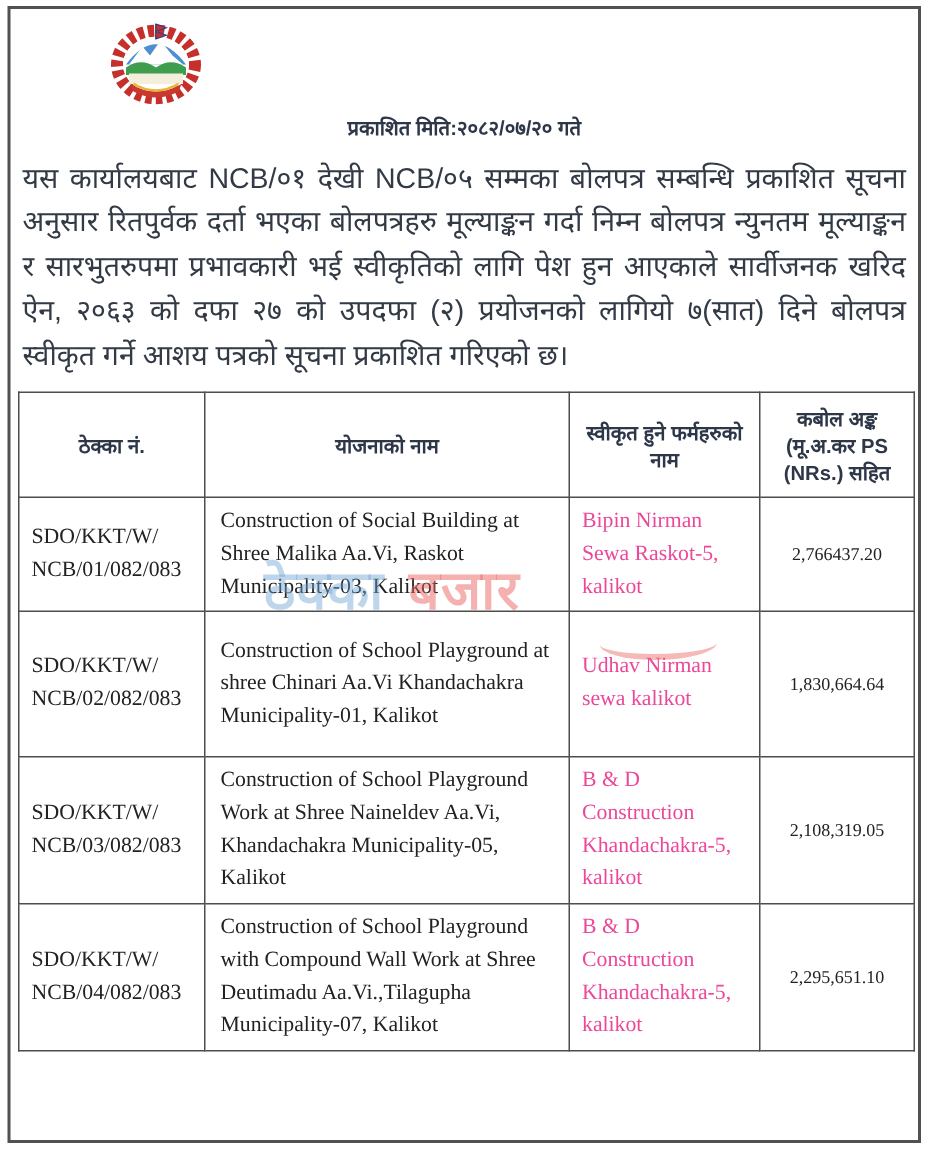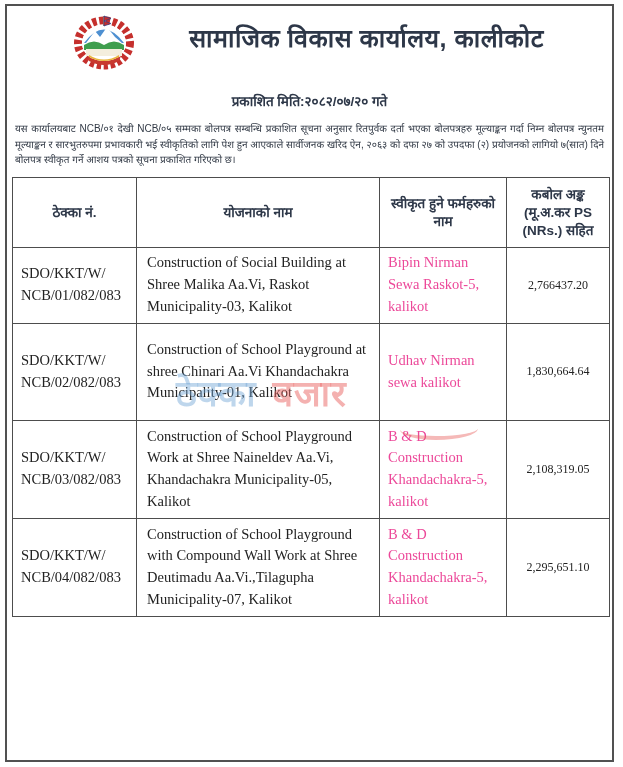--- a/index.html
+++ b/index.html
@@ -12,25 +12,25 @@
     border:2px solid #515151; background:#fff;
   }
   
   .header { position:relative; height:70px; }
   .emblem { position:absolute; left:66px; top:8px; width:62px; height:56px; }
   .org-title {
     text-align:center; padding:14px 24px 0 138px;
     font-size:25px; font-weight:bold; color:#2d3748; letter-spacing:0.5px;
   }
   .pub-date {
-    text-align:center; font-size:13.5px; font-weight:bold; color:#2d3748; margin-top:16px;
+    text-align:center; font-size:13.5px; font-weight:bold; color:#2d3748; margin-top:0;
   }
   
   .intro {
-    margin:11px 8px 9px 8px; font-size:10px; line-height:1.55;
+    margin:11px 8px 9px 8px; font-size:19px; line-height:1.55;
     text-align:justify; color:#323a46;
   }
   
   table.notice {
     border-collapse:collapse; table-layout:fixed;
     margin:0 5px; width:calc(100% - 10px);
   }
   table.notice th, table.notice td {
     border:1.5px solid #4d4d4d; vertical-align:middle; overflow:hidden;
   }
@@ -94,21 +94,20 @@
 
       <rect x="13" y="35" width="36" height="7" fill="#f4eedd"></rect>
 
       <path d="M14 42 Q31 52 48 42 L46 47 Q31 55 16 47 Z" fill="#c8392f"></path>
       <path d="M16 41 Q31 50 46 41 L46 43 Q31 51 16 43 Z" fill="#e9b63c"></path>
 
       <line x1="31" y1="2" x2="31" y2="12" stroke="#7a4a21" stroke-width="1.2"></line>
       <path d="M31 2 L38 4.5 L31 7 Z" fill="#c5302d" stroke="#27418f" stroke-width="0.7"></path>
       <path d="M31 7 L38 9.5 L31 12 Z" fill="#c5302d" stroke="#27418f" stroke-width="0.7"></path>
     </svg>
-    <div class="org-title">सामाजिक विकास कार्यालय, कालीकोट</div>
   </div>
 
   <div class="pub-date">प्रकाशित मिति:२०८२/०७/२० गते</div>
 
   <div class="intro">यस कार्यालयबाट NCB/०१ देखी NCB/०५ सम्मका बोलपत्र सम्बन्धि प्रकाशित सूचना अनुसार रितपुर्वक दर्ता भएका बोलपत्रहरु मूल्याङ्कन गर्दा निम्न बोलपत्र न्युनतम मूल्याङ्कन र सारभुतरुपमा प्रभावकारी भई स्वीकृतिको लागि पेश हुन आएकाले सार्वीजनक खरिद ऐन, २०६३ को दफा २७ को उपदफा (२) प्रयोजनको लागियो ७(सात) दिने बोलपत्र स्वीकृत गर्ने आशय पत्रको सूचना प्रकाशित गरिएको छ।</div>
 
   <table class="notice">
     <colgroup>
       <col style="width:124px">
         <col style="width:243px">

